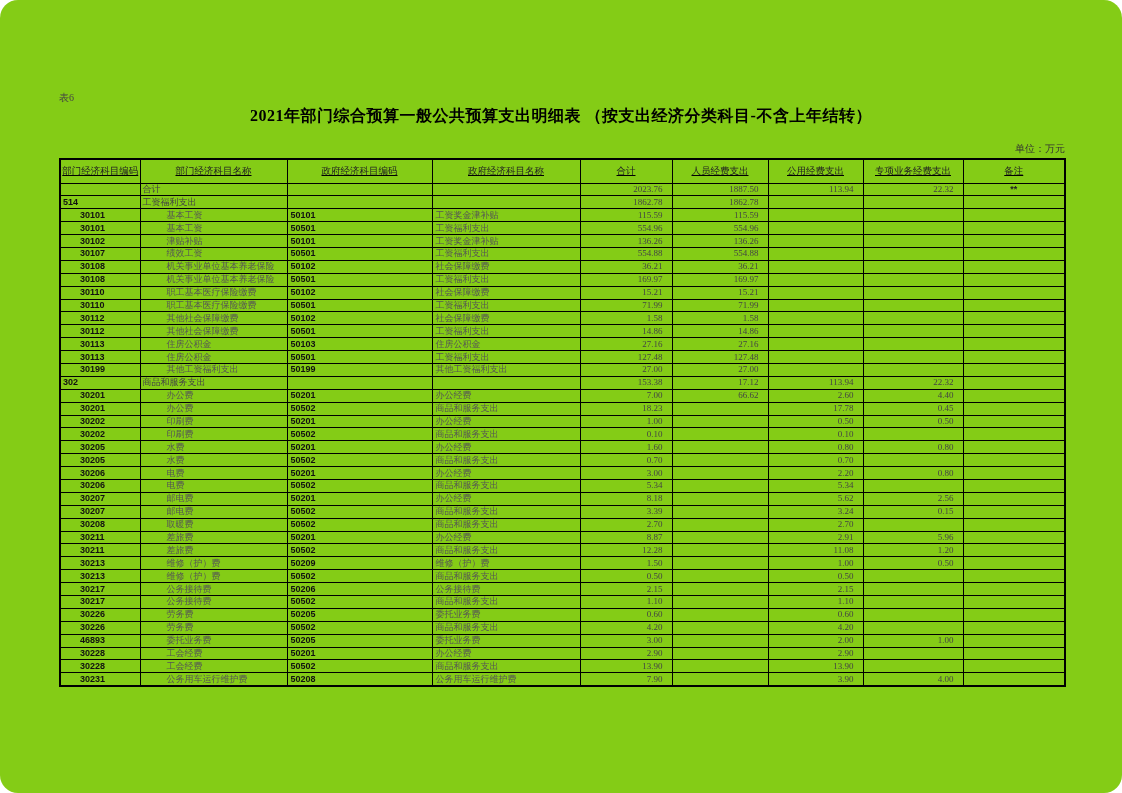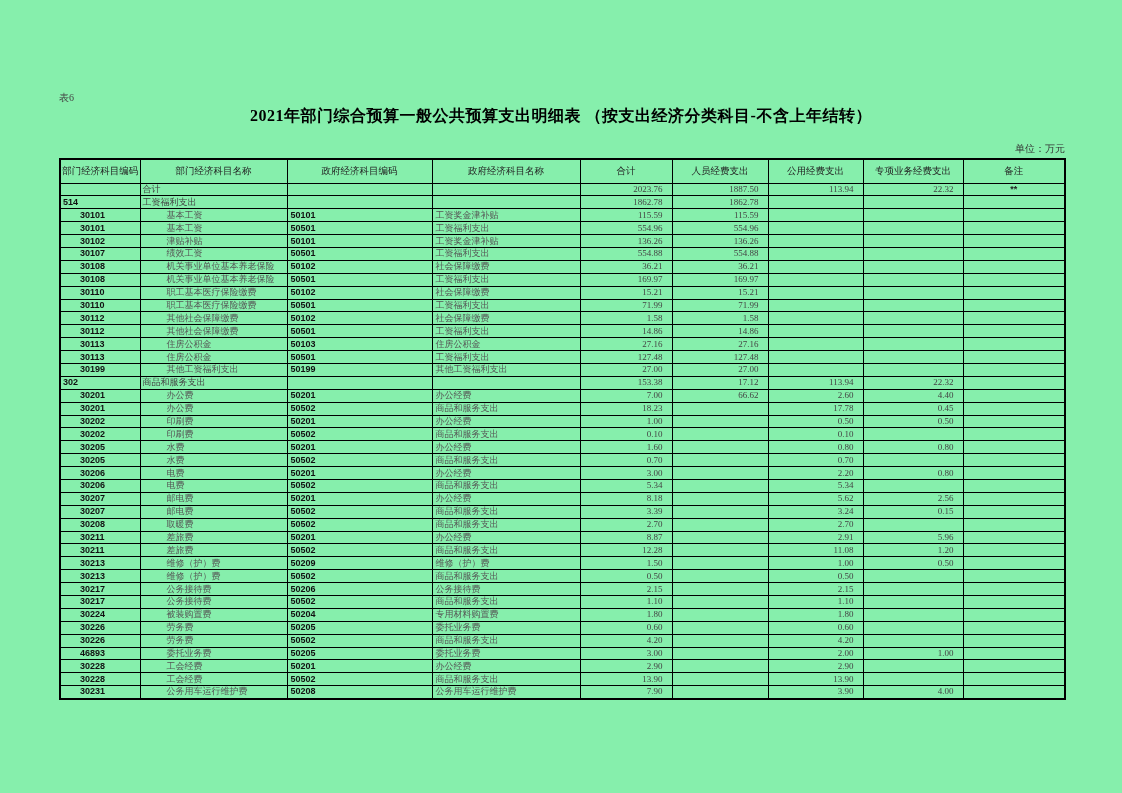--- a/index.html
+++ b/index.html
@@ -1,19 +1,19 @@
 <!DOCTYPE html>
 <html><head>
 <meta charset="utf-8">
 <style>
   * { margin:0; padding:0; box-sizing:border-box; }
   html,body { background:#ffffff; }
   .page {
-    position:relative; width:1122px; height:793px; background:#86efac;
-    font-family:"Liberation Serif", serif; color:#000; overflow:hidden;
+    position:relative; width:1122px; height:793px; background:#84cc16;
+    font-family:"Liberation Serif", serif; color:#000; overflow:hidden;border-radius:18px;
   }
   .tbl-label {
     position:absolute; left:59px; top:91px;
     font-size:10px; color:#444;
   }
   .title {
     position:absolute; left:0; top:106px; width:100%;
     text-align:center; font-weight:bold; font-size:16px; color:#000;
     letter-spacing:0.5px; font-family:"Liberation Serif", serif;
   }
@@ -25,21 +25,21 @@
     position:absolute; left:59px; top:158px; width:1007px;
     border-collapse:collapse; table-layout:fixed;
     border:2px solid #000;
   }
   th, td {
     border:1px solid #000;
     font-size:9px; line-height:11px;
     white-space:nowrap; overflow:hidden;
     vertical-align:middle; padding:0;
   }
-  thead tr { height:24px; }
+  thead tr { height:24px;text-decoration:underline; }
   tbody tr { height:12.9px; }
   th {
     font-weight:normal; text-align:center; font-size:9.5px; color:#222;
     font-family:"Liberation Serif", serif;
   }
   
   td.c1 { text-align:left; padding-left:2px;
           font-family:"Liberation Sans", sans-serif; font-weight:bold; color:#111; }
   td.c2 { text-align:left; padding-left:2px; color:#555; }
   td.c3 { text-align:left; padding-left:3px;
@@ -443,31 +443,20 @@
           <td class="c2">公务接待费</td>
           <td class="c3">50502</td>
           <td class="c4">商品和服务支出</td>
           <td class="c5">1.10</td>
           <td class="c6"></td>
           <td class="c7">1.10</td>
           <td class="c8"></td>
           <td class="c9"></td>
         </tr>
         <tr class="lv-item">
-          <td class="c1">30224</td>
-          <td class="c2">被装购置费</td>
-          <td class="c3">50204</td>
-          <td class="c4">专用材料购置费</td>
-          <td class="c5">1.80</td>
-          <td class="c6"></td>
-          <td class="c7">1.80</td>
-          <td class="c8"></td>
-          <td class="c9"></td>
-        </tr>
-        <tr class="lv-item">
           <td class="c1">30226</td>
           <td class="c2">劳务费</td>
           <td class="c3">50205</td>
           <td class="c4">委托业务费</td>
           <td class="c5">0.60</td>
           <td class="c6"></td>
           <td class="c7">0.60</td>
           <td class="c8"></td>
           <td class="c9"></td>
         </tr>

